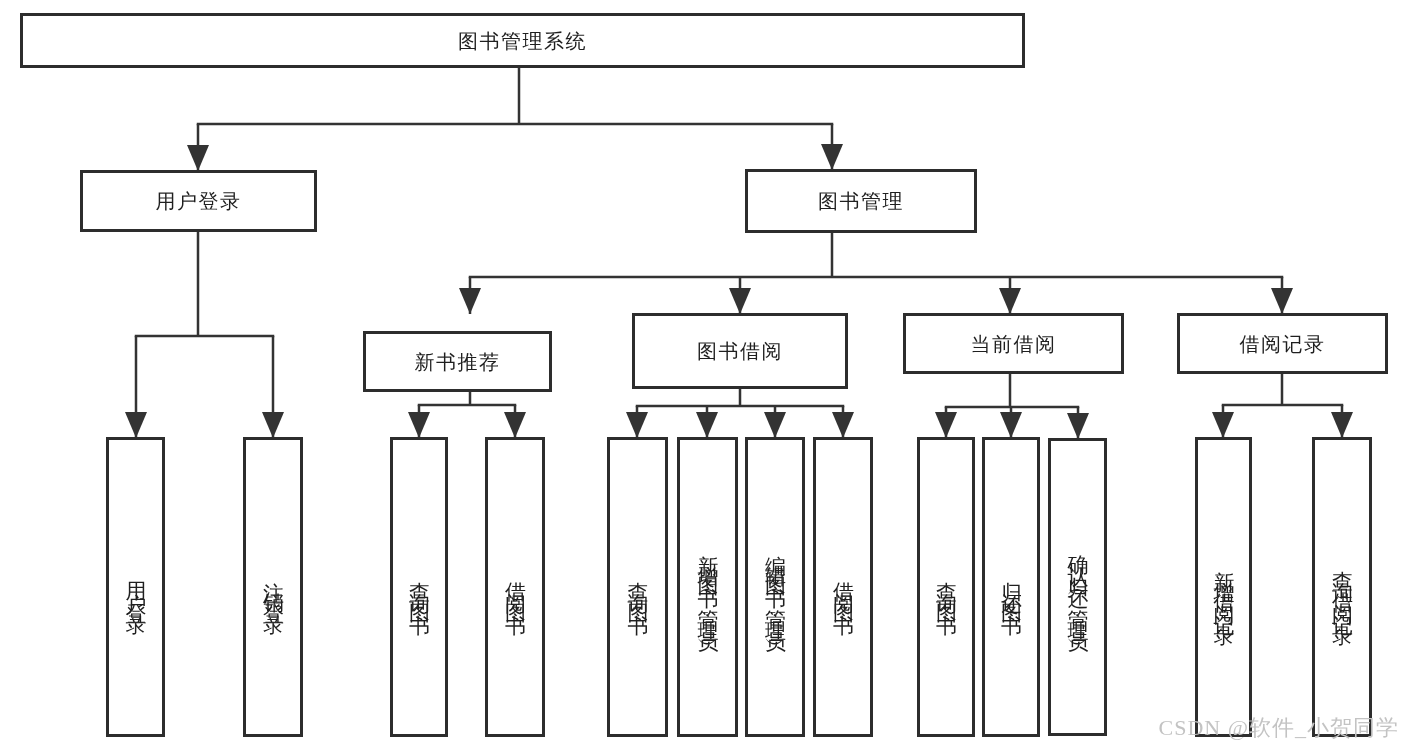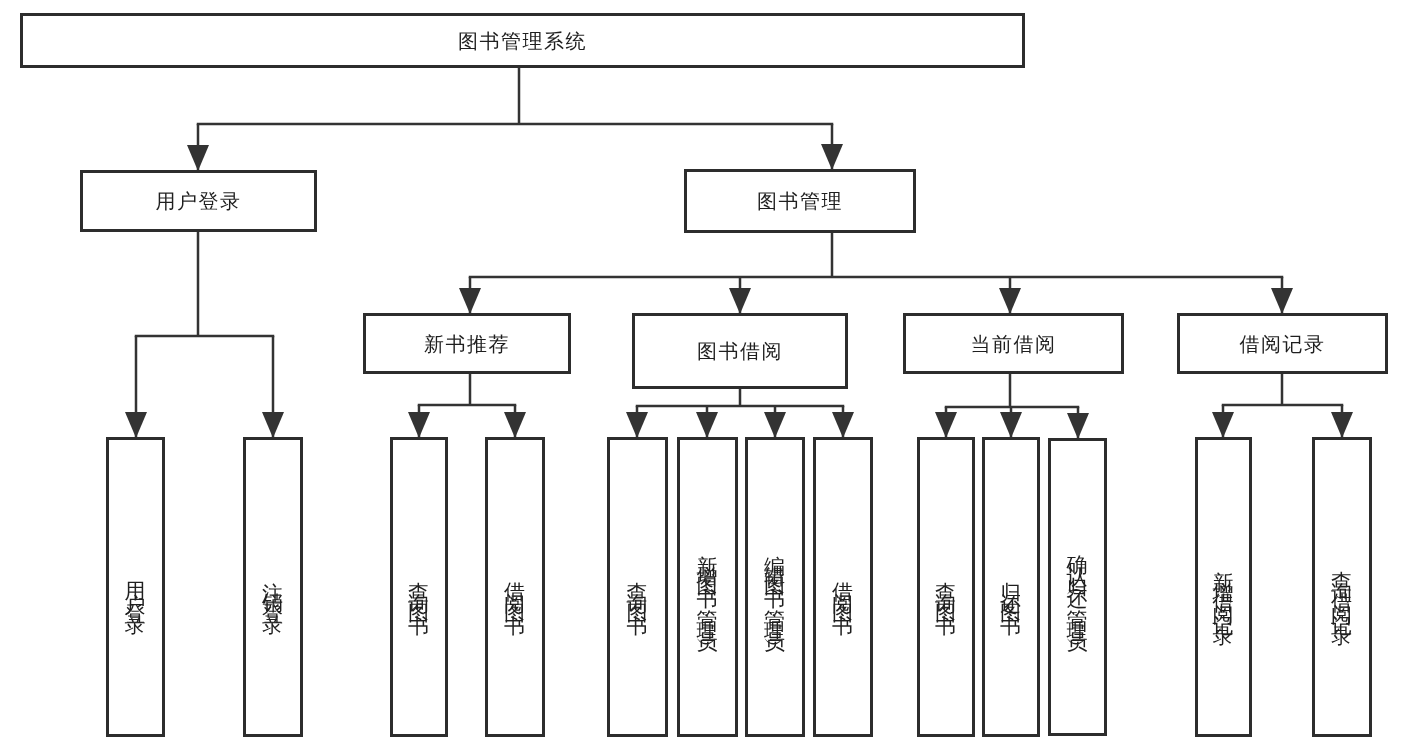--- a/index.html
+++ b/index.html
@@ -8,21 +8,21 @@
     --box-bg:#ffffff;
     --text:#1f1f1f;
     --watermark:#c3c3c3;
     --page-bg:#ffffff;
   }
   html,body{margin:0;padding:0;background:var(--page-bg);}
   .stage{
     position:relative;
     width:1405px;height:747px;
     background:var(--page-bg);
-    font-family:Liberation Sans, sans-serif;
+    font-family:Liberation Serif, serif;
     overflow:hidden;
   }
   svg.connectors{position:absolute;left:0;top:0;z-index:0;}
   .rail{stroke:var(--line);stroke-width:2.5;fill:none;stroke-linecap:square;}
   .arrow-shaft{stroke:var(--line);stroke-width:2.5;fill:none;}
   .arrowhead{fill:var(--line);}
   .node{
     position:absolute;z-index:1;
     background:var(--box-bg);
     border:3px solid var(--box-border);
@@ -95,25 +95,25 @@
     <line class="arrow-shaft" x1="1342" y1="405" x2="1342" y2="438" marker-end="url(#arrow)"></line>
   </svg>
 
   <div class="node h" style="left:20px;top:13px;width:1005px;height:55px">
     <span class="lbl">图书管理系统</span>
   </div>
 
   <div class="node h" style="left:80px;top:170px;width:237px;height:62px">
     <span class="lbl">用户登录</span>
   </div>
-  <div class="node h" style="left:684px;top:169px;width:232px;height:64px">
+  <div class="node h" style="left:745px;top:169px;width:232px;height:64px">
     <span class="lbl">图书管理</span>
   </div>
 
-  <div class="node h" style="left:363px;top:313px;width:208px;height:61px">
+  <div class="node h" style="left:363px;top:331px;width:189px;height:61px">
     <span class="lbl">新书推荐</span>
   </div>
   <div class="node h" style="left:632px;top:313px;width:216px;height:76px">
     <span class="lbl">图书借阅</span>
   </div>
   <div class="node h" style="left:1177px;top:313px;width:211px;height:61px">
     <span class="lbl">借阅记录</span>
   </div>
   <div class="node h" style="left:903px;top:313px;width:221px;height:61px">
     <span class="lbl">当前借阅</span>
@@ -156,14 +156,15 @@
     <span class="lbl">确认归还（管理员）</span>
   </div>
 
   <div class="node v" style="left:1195px;top:437px;width:57px;height:300px">
     <span class="lbl">新增借阅记录</span>
   </div>
   <div class="node v" style="left:1312px;top:437px;width:60px;height:300px">
     <span class="lbl">查询借阅记录</span>
   </div>
 
+  <div class="watermark">CSDN @软件_小贺同学</div>
 
 </div>
 
 </body></html>

